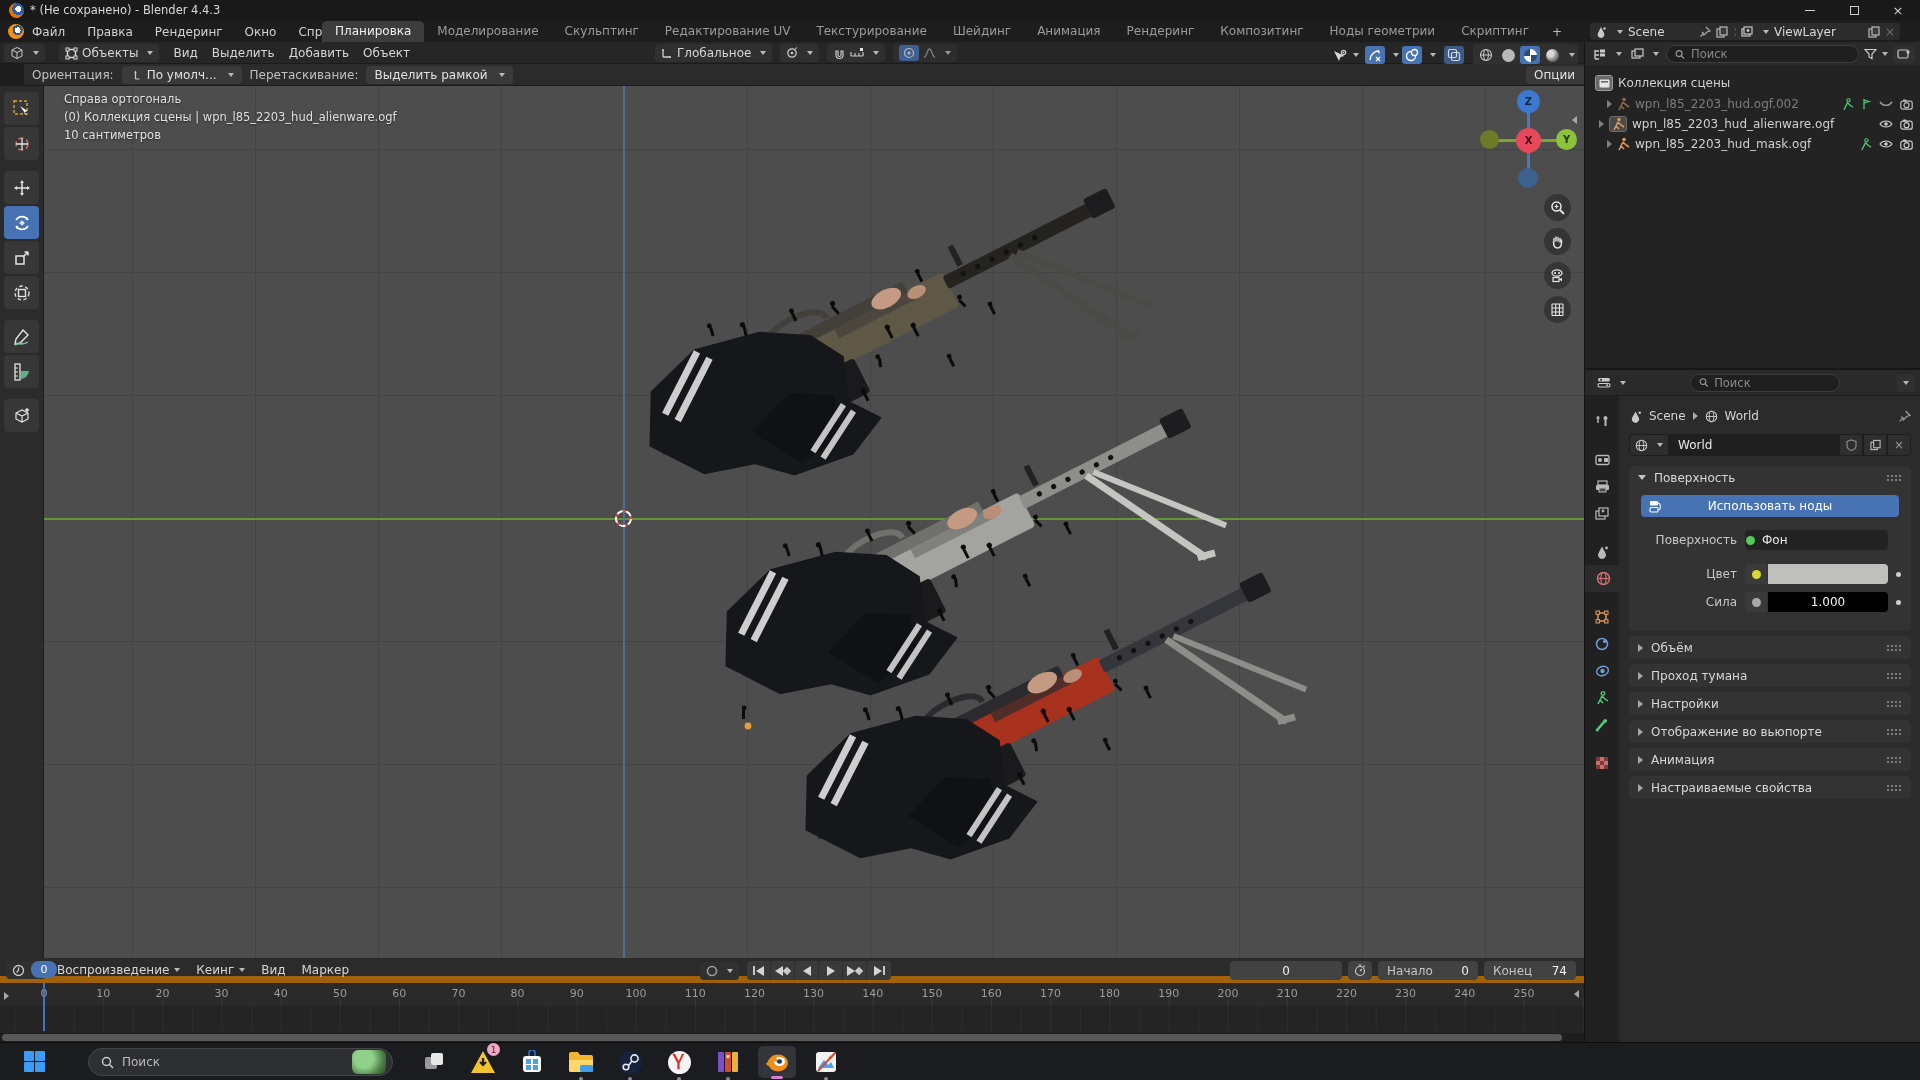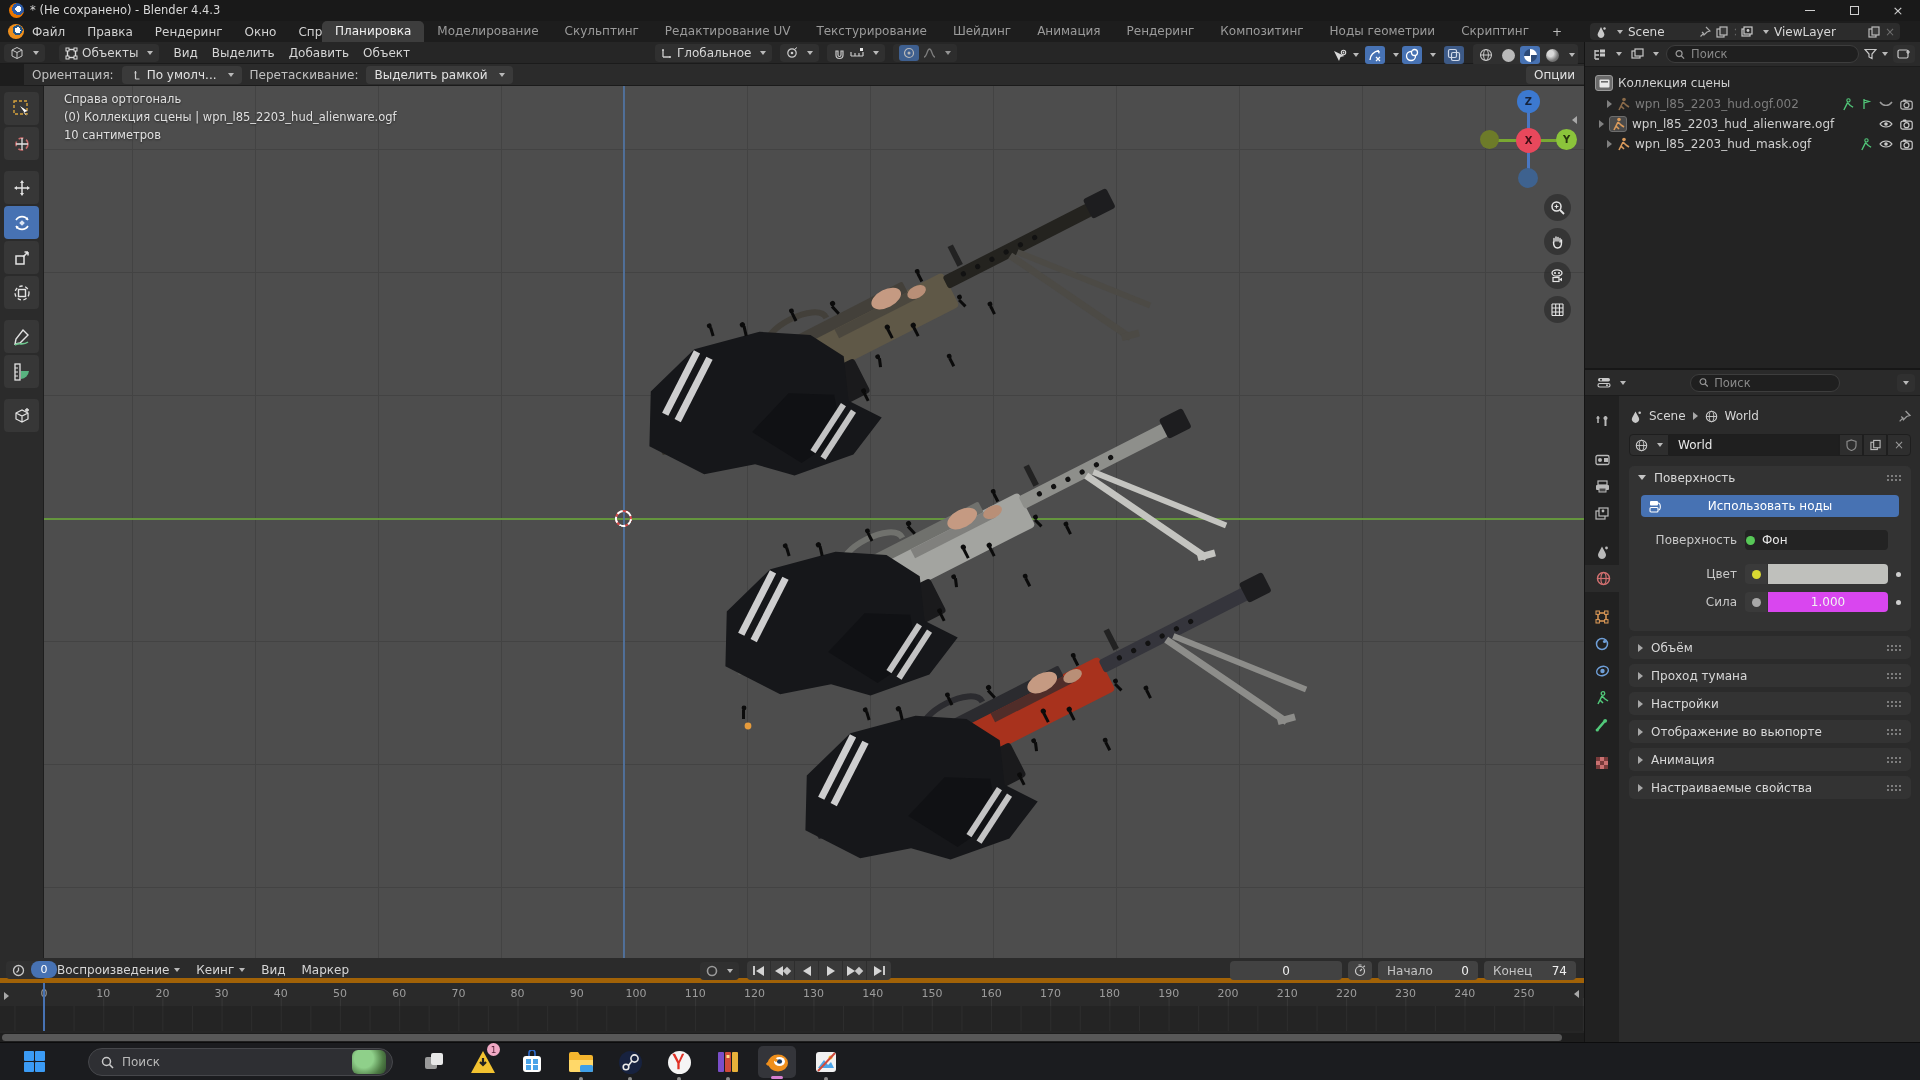--- a/index.html
+++ b/index.html
@@ -66,21 +66,21 @@
   .gizmo{position:absolute;left:1480px;top:6px;width:100px;height:98px;}
   .gz-line{position:absolute;background:#79a832;}
   .gz-ball{position:absolute;border-radius:50%;display:flex;align-items:center;justify-content:center;font-size:10px;font-weight:bold;color:#222;}
   .navbtns{position:absolute;left:1544px;top:108px;display:flex;flex-direction:column;gap:7px;}
   .navbtn{width:27px;height:27px;border-radius:50%;background:rgba(35,35,35,.55);display:flex;align-items:center;justify-content:center;}
   .navbtn svg{width:15px;height:15px;}
   .vp-collapse{position:absolute;left:1572px;top:30px;}
 
   
   .timeline{left:0;top:958px;width:1584px;height:84px;background:#262626;}
-  .tl-header{position:absolute;left:0;top:0;width:1584px;height:25px;background:#2b2b2b;border-bottom:5px solid #a16207;}
+  .tl-header{position:absolute;left:0;top:0;width:1584px;height:25px;background:#2b2b2b;border-bottom:7px solid #a16207;}
   .tl-menus{position:absolute;left:6px;top:3px;display:flex;gap:6px;align-items:center;}
   .tl-center{position:absolute;left:700px;top:3px;display:flex;gap:8px;align-items:center;}
   .pbgroup{display:flex;background:#3a3a3a;border-radius:4px;overflow:hidden;}
   .pbtn{width:24px;height:19px;display:flex;align-items:center;justify-content:center;gap:1px;border-right:1px solid #2e2e2e;}
   .pbtn:last-child{border-right:none;}
   .bar{display:inline-block;width:2px;height:9px;background:#c8c8c8;}
   .dia{display:inline-block;width:6px;height:6px;background:#c8c8c8;transform:rotate(45deg);}
   .tri-wr{width:0;height:0;border-top:5px solid transparent;border-bottom:5px solid transparent;border-left:8px solid #d5d5d5;}
   .tri-wl{width:0;height:0;border-top:5px solid transparent;border-bottom:5px solid transparent;border-right:8px solid #d5d5d5;}
   .tl-right{position:absolute;right:8px;top:3px;display:flex;gap:6px;align-items:center;}
@@ -127,21 +127,21 @@
   .grip{width:16px;height:8px;margin-left:auto;background-image:radial-gradient(#7d7d7d 1px,transparent 1.2px);background-size:4px 4px;}
   .surf-body{padding:2px 10px 12px 10px;}
   .bluebtn{height:22px;background:#4772b3;border-radius:4px;display:flex;align-items:center;justify-content:center;gap:8px;color:#fff;margin:4px 2px 12px 2px;position:relative;}
   .bluebtn .bic{position:absolute;left:8px;}
   .prow{display:flex;align-items:center;height:22px;margin-bottom:6px;}
   .prow .pl{width:98px;text-align:right;margin-right:8px;color:#c8c8c8;}
   .pfield{flex:1;background:#232323;border-radius:4px;height:20px;display:flex;align-items:center;padding:0 1px;gap:7px;color:#e8e8e8;}
   .sock{width:9px;height:9px;border-radius:50%;display:inline-block;}
   .socketbox{width:22px;height:20px;background:#3a3a3a;border-radius:4px 0 0 4px;display:flex;align-items:center;justify-content:center;margin-right:1px;}
   .colorfield{flex:1;height:20px;border-radius:0 4px 4px 0;background:#bfc0bc;}
-  .valfield{flex:1;height:20px;border-radius:0 4px 4px 0;background:#d946ef;display:flex;align-items:center;justify-content:center;color:#f2f2f2;}
+  .valfield{flex:1;height:20px;border-radius:0 4px 4px 0;background:#000000;display:flex;align-items:center;justify-content:center;color:#f2f2f2;}
   .adot{width:5px;height:5px;border-radius:50%;background:#cfcfcf;margin-left:8px;}
 
   
   .taskbar{left:0;top:1042px;width:1920px;height:38px;background:#1b1c1f;border-top:1px solid #0c0c0d;}
   .start{position:absolute;left:24px;top:8px;width:22px;height:22px;display:grid;grid-template-columns:10px 10px;grid-template-rows:10px 10px;gap:1px;}
   .start span{background:#3b9bf5;border-radius:1px;}
   .tsearch{position:absolute;left:88px;top:5px;width:305px;height:28px;border-radius:14px;background:#2e2f33;border:1px solid #46474b;display:flex;align-items:center;padding:0 6px 0 12px;gap:8px;}
   .tsearch input{flex:1;background:transparent;border:none;outline:none;color:#d0d0d0;font-size:12px;}
   .tsearch input::placeholder{color:#b9b9b9;}
   .frog{width:34px;height:24px;border-radius:6px;background:radial-gradient(circle at 35% 35%,#8fd08a 0 35%,#4f7d46 70%,#2e4a2a 100%);}

